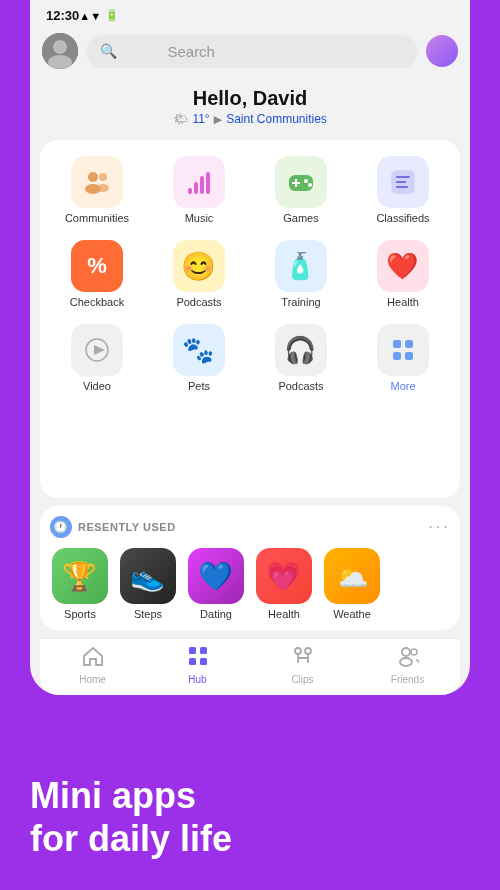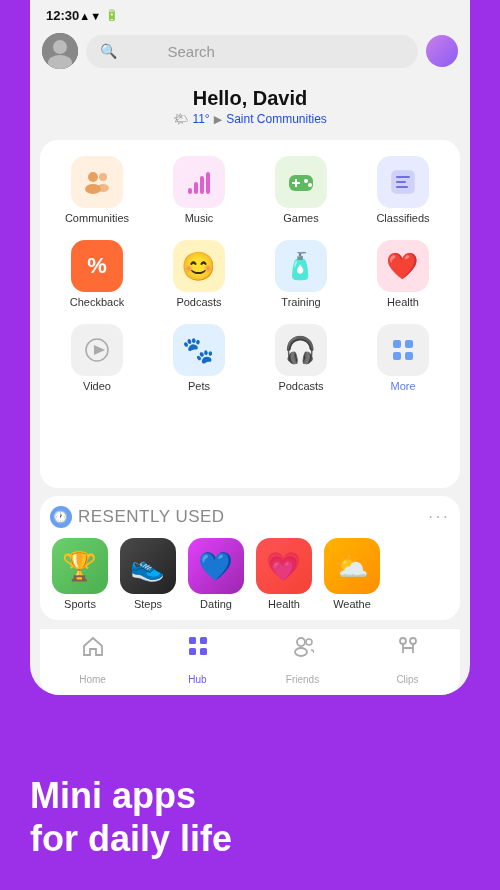--- a/index.html
+++ b/index.html
@@ -233,22 +233,22 @@
       border-radius: 50%;
       background: #6b9ff6;
       display: flex;
       align-items: center;
       justify-content: center;
       font-size: 12px;
       color: white;
     }
 
     .recently-title {
-      font-size: 17px;
-      font-weight: 400;
+      font-size: 11px;
+      font-weight: 700;
       color: #888;
       letter-spacing: 0.5px;
     }
 
     .recently-dots {
       font-size: 16px;
       color: #aaa;
       letter-spacing: 2px;
     }
 
@@ -298,21 +298,21 @@
       padding: 6px 0 10px;
       margin: 0 10px;
       border-radius: 0 0 18px 18px;
     }
 
     .nav-item {
       flex: 1;
       display: flex;
       flex-direction: column;
       align-items: center;
-      gap: 12px;
+      gap: 2px;
     }
 
     .nav-icon {
       font-size: 20px;
       color: #aaa;
     }
 
     .nav-icon-active {
       font-size: 20px;
       color: #6b5cf6;
@@ -547,46 +547,46 @@
           <svg width="22" height="22" viewBox="0 0 22 22">
             <rect x="2" y="2" width="7" height="7" rx="1.5" fill="#6b5cf6"></rect>
             <rect x="13" y="2" width="7" height="7" rx="1.5" fill="#6b5cf6"></rect>
             <rect x="2" y="13" width="7" height="7" rx="1.5" fill="#6b5cf6"></rect>
             <rect x="13" y="13" width="7" height="7" rx="1.5" fill="#6b5cf6"></rect>
           </svg>
         </span>
         <span class="nav-label-active">Hub</span>
       </div>
 
-
-      <div class="nav-item">
-        <span class="nav-icon">
-          <svg width="22" height="22" viewBox="0 0 22 22">
-            <circle cx="9" cy="7" r="4" fill="none" stroke="#aaa" stroke-width="1.8"></circle>
-            <ellipse cx="9" cy="17" rx="6" ry="4" fill="none" stroke="#aaa" stroke-width="1.8"></ellipse>
-            <circle cx="17" cy="7" r="3" fill="none" stroke="#aaa" stroke-width="1.5"></circle>
-            <path d="M19 15 Q22 15 22 18" fill="none" stroke="#aaa" stroke-width="1.5"></path>
-          </svg>
-        </span>
-        <span class="nav-label">Friends</span>
-      </div>
 
       <div class="nav-item">
         <span class="nav-icon">
           <svg width="22" height="22" viewBox="0 0 22 22">
             <circle cx="6" cy="6" r="3" fill="none" stroke="#aaa" stroke-width="1.8"></circle>
             <circle cx="16" cy="6" r="3" fill="none" stroke="#aaa" stroke-width="1.8"></circle>
             <line x1="6" y1="9" x2="6" y2="18" stroke="#aaa" stroke-width="1.8"></line>
             <line x1="16" y1="9" x2="16" y2="18" stroke="#aaa" stroke-width="1.8"></line>
             <line x1="6" y1="13" x2="16" y2="13" stroke="#aaa" stroke-width="1.8"></line>
           </svg>
         </span>
         <span class="nav-label">Clips</span>
       </div>
 
+      <div class="nav-item">
+        <span class="nav-icon">
+          <svg width="22" height="22" viewBox="0 0 22 22">
+            <circle cx="9" cy="7" r="4" fill="none" stroke="#aaa" stroke-width="1.8"></circle>
+            <ellipse cx="9" cy="17" rx="6" ry="4" fill="none" stroke="#aaa" stroke-width="1.8"></ellipse>
+            <circle cx="17" cy="7" r="3" fill="none" stroke="#aaa" stroke-width="1.5"></circle>
+            <path d="M19 15 Q22 15 22 18" fill="none" stroke="#aaa" stroke-width="1.5"></path>
+          </svg>
+        </span>
+        <span class="nav-label">Friends</span>
+      </div>
+
     </div>
   </div>
 
   <div class="bottom-text">
     <div class="big-text">Mini apps</div>
     <div class="big-text">for daily life</div>
   </div>
 
 </div>
 

